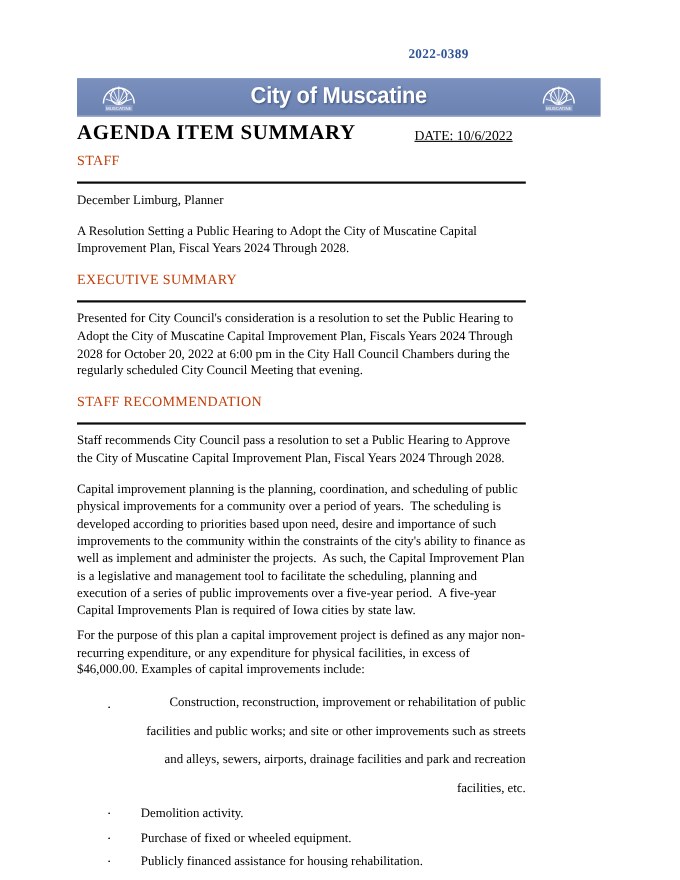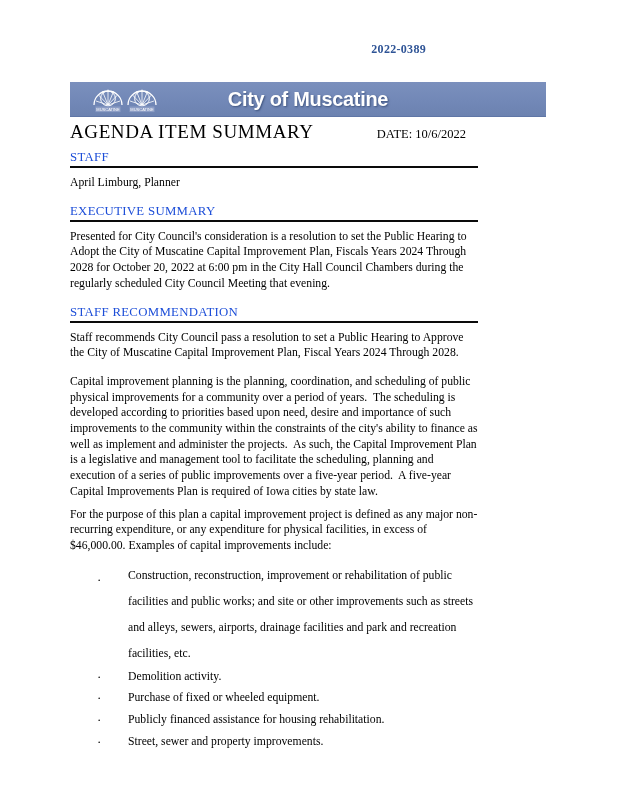--- a/index.html
+++ b/index.html
@@ -18,27 +18,27 @@
   }
   .doc-number {
     text-align:right;
     padding-right:52px;
     font-size:12px;
     font-weight:bold;
     color:#2f5496;
     letter-spacing:0.3px;
   }
   .banner {
-    margin-top:25px;
+    margin-top:14px;
     width:476px; height:35px;
     background:linear-gradient(180deg,#7b90bd 0%, #7288b7 55%, #6c82b0 100%);
     border-bottom:1px solid #5f76a6;
     display:flex;
     align-items:center;
-    justify-content:flex-start;
+    justify-content:space-between;
     padding:0 21px;
     box-sizing:border-box;
     position:relative;
   }
   .banner-title {
     position:absolute;
     left:0; right:0;
     text-align:center;
     font-family:"Liberation Sans", sans-serif;
     font-weight:bold;
@@ -51,37 +51,38 @@
   .logo { width:34px; height:31px; flex:0 0 auto; z-index:1; }
   .title-row {
     display:flex;
     justify-content:space-between;
     align-items:flex-end;
     margin-top:4px;
   }
   .page-title {
     margin:0;
     font-size:19px;
-    font-weight:normal;
+    font-weight:bold;
     letter-spacing:0.6px;
     line-height:22px;
   }
   .date-label {
     font-size:12.5px;
     padding-right:12px;
     line-height:18px;
+    text-decoration:underline;
   }
   .subtitle { font-size:11.7px; margin-top:2px; line-height:14px; }
   .section { margin-top:13px; }
   .section.first { margin-top:7px; }
   .sec-heading {
-    color:#1d4ed8;
+    color:#c2410c;
     font-size:12.8px;
     letter-spacing:0.3px;
-    padding-bottom:1px;
+    padding-bottom:11px;
     border-bottom:2px solid #0a0a0a;
     line-height:15px;
   }
   p.body {
     margin:7px 0 0 0;
     font-size:11.7px;
     line-height:15.7px;
     max-width:504px;
     white-space:pre-wrap;
   }
@@ -98,21 +99,21 @@
     line-height:15.7px;
     margin-bottom:6px;
   }
   ul.bullets li::before {
     content:"\00B7";
     position:absolute;
     left:27px;
     top:0;
     font-size:13px;
   }
-  ul.bullets li.spaced { line-height:26px; margin-bottom:2px; }
+  ul.bullets li.spaced { line-height:26px; margin-bottom:2px;text-align:right; }
   ul.bullets li.spaced::before { top:4px; }
 </style>
 </head>
 <body>
 
 <div class="page">
 
   <div class="doc-number">2022-0389</div>
 
   <div class="banner">
@@ -133,24 +134,25 @@
     </svg>
   </div>
 
   <div class="title-row">
     <h1 class="page-title">AGENDA ITEM SUMMARY</h1>
     <span class="date-label">DATE: 10/6/2022</span>
   </div>
 
   <div class="section first">
     <div class="sec-heading">STAFF</div>
-    <p class="body">April Limburg, Planner</p>
+    <p class="body">December Limburg, Planner</p>
   </div>
 
   <div class="section">
+    <p class="body">A Resolution Setting a Public Hearing to Adopt the City of Muscatine Capital Improvement Plan, Fiscal Years 2024 Through 2028.</p>
   </div>
 
   <div class="section">
     <div class="sec-heading">EXECUTIVE SUMMARY</div>
     <p class="body">Presented for City Council's consideration is a resolution to set the Public Hearing to Adopt the City of Muscatine Capital Improvement Plan, Fiscals Years 2024 Through 2028 for October 20, 2022 at 6:00 pm in the City Hall Council Chambers during the regularly scheduled City Council Meeting that evening.</p>
   </div>
 
   <div class="section">
     <div class="sec-heading">STAFF RECOMMENDATION</div>
     <p class="body">Staff recommends City Council pass a resolution to set a Public Hearing to Approve the City of Muscatine Capital Improvement Plan, Fiscal Years 2024 Through 2028.</p>

